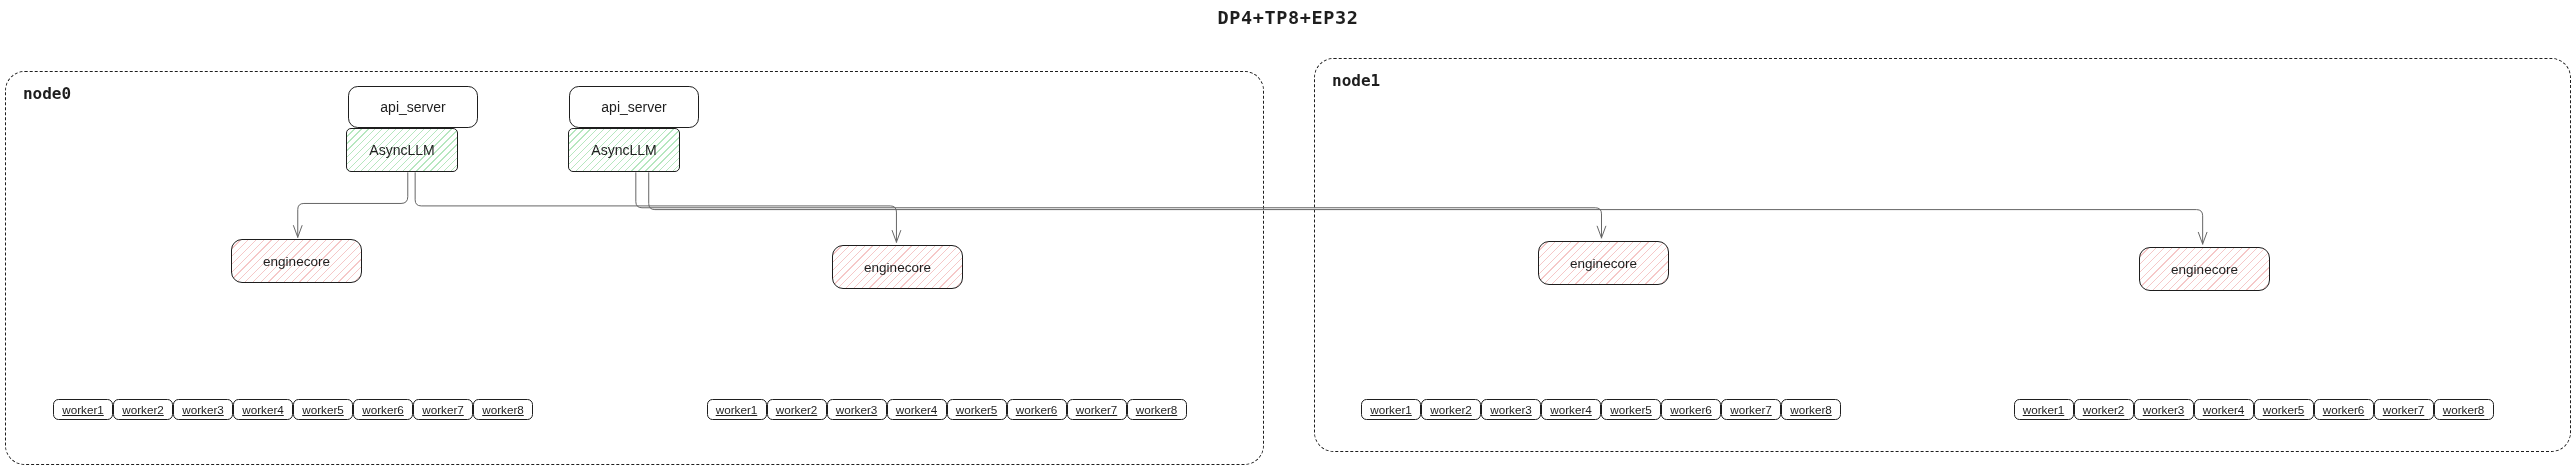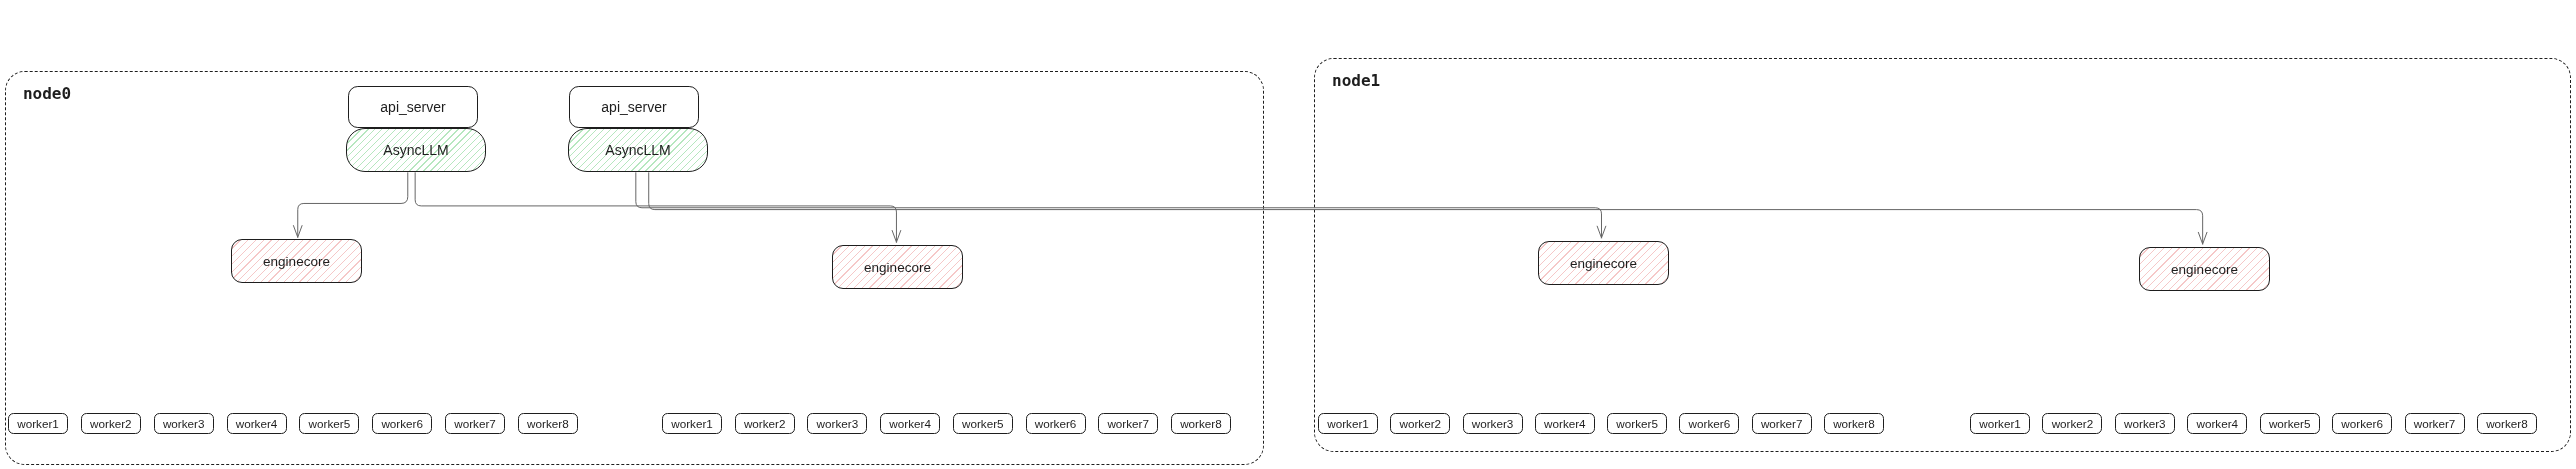--- a/index.html
+++ b/index.html
@@ -34,50 +34,51 @@
     border:1.5px solid #1e1e1e;
     background:#ffffff;
     display:flex;align-items:center;justify-content:center;
     text-align:center;
   }
   .api-server{
     width:130px;height:42px;border-radius:9.8px;
     font-size:14px;
   }
   .async-llm{
-    width:140px;height:44px;border-radius:19px;
+    width:112px;height:44px;border-radius:5px;
     font-size:14px;
     background-image:repeating-linear-gradient(135deg,rgba(64,192,87,0.38) 0px,rgba(64,192,87,0.38) 0.9px,transparent 0.9px,transparent 4.9px);
   }
   .enginecore{
     width:131px;height:44px;border-radius:11px;
     font-size:13.5px;
     background-image:repeating-linear-gradient(135deg,rgba(224,73,73,0.30) 0px,rgba(224,73,73,0.30) 0.9px,transparent 0.9px,transparent 5.5px);
   }
   .worker-group{
-    position:absolute;top:413px;height:21px;
-    display:flex;justify-content:space-between;
+    position:absolute;top:399px;height:21px;
+    display:flex;justify-content:center;text-decoration:underline;
   }
   .worker{
     box-sizing:border-box;
     width:60px;height:21px;
     border:1.2px solid #1e1e1e;border-radius:5.5px;
     background:#fff;
     display:flex;align-items:center;justify-content:center;
     font-size:11.7px;
     flex:0 0 auto;
   }
   svg.wires{position:absolute;left:0;top:0;pointer-events:none;}
   svg.wires path{fill:none;stroke:#636363;stroke-width:1.6;stroke-linecap:round;}
 </style>
 </head>
 <body>
 
 <div id="canvas">
 
+  <div class="title">DP4+TP8+EP32</div>
 
   <div class="node-frame" style="left:4.9px;top:71px;width:1257px;height:392px;">
     <div class="node-label">node0</div>
   </div>
 
   <div class="node-frame" style="left:1314px;top:58px;width:1255px;height:392px;">
     <div class="node-label">node1</div>
   </div>
 
   <svg class="wires" width="2576" height="469" viewBox="0 0 4188 763">

